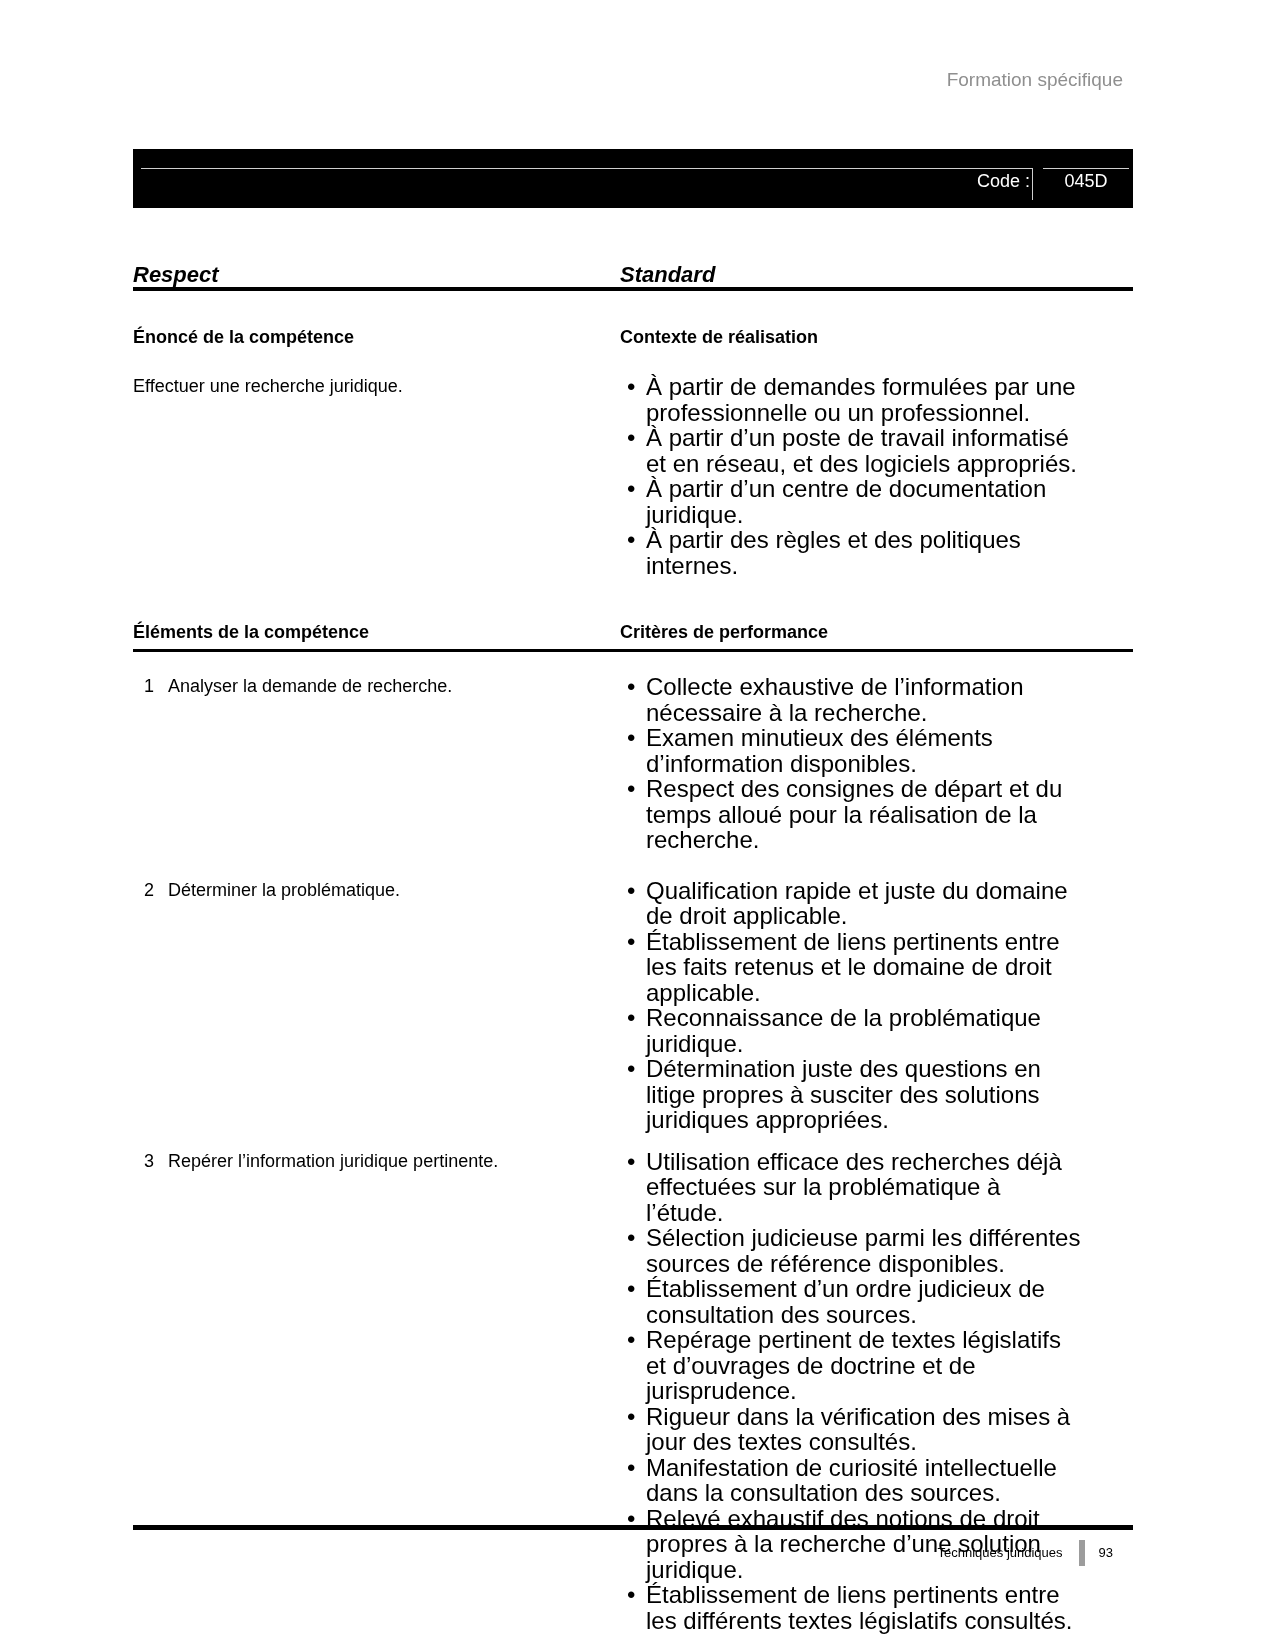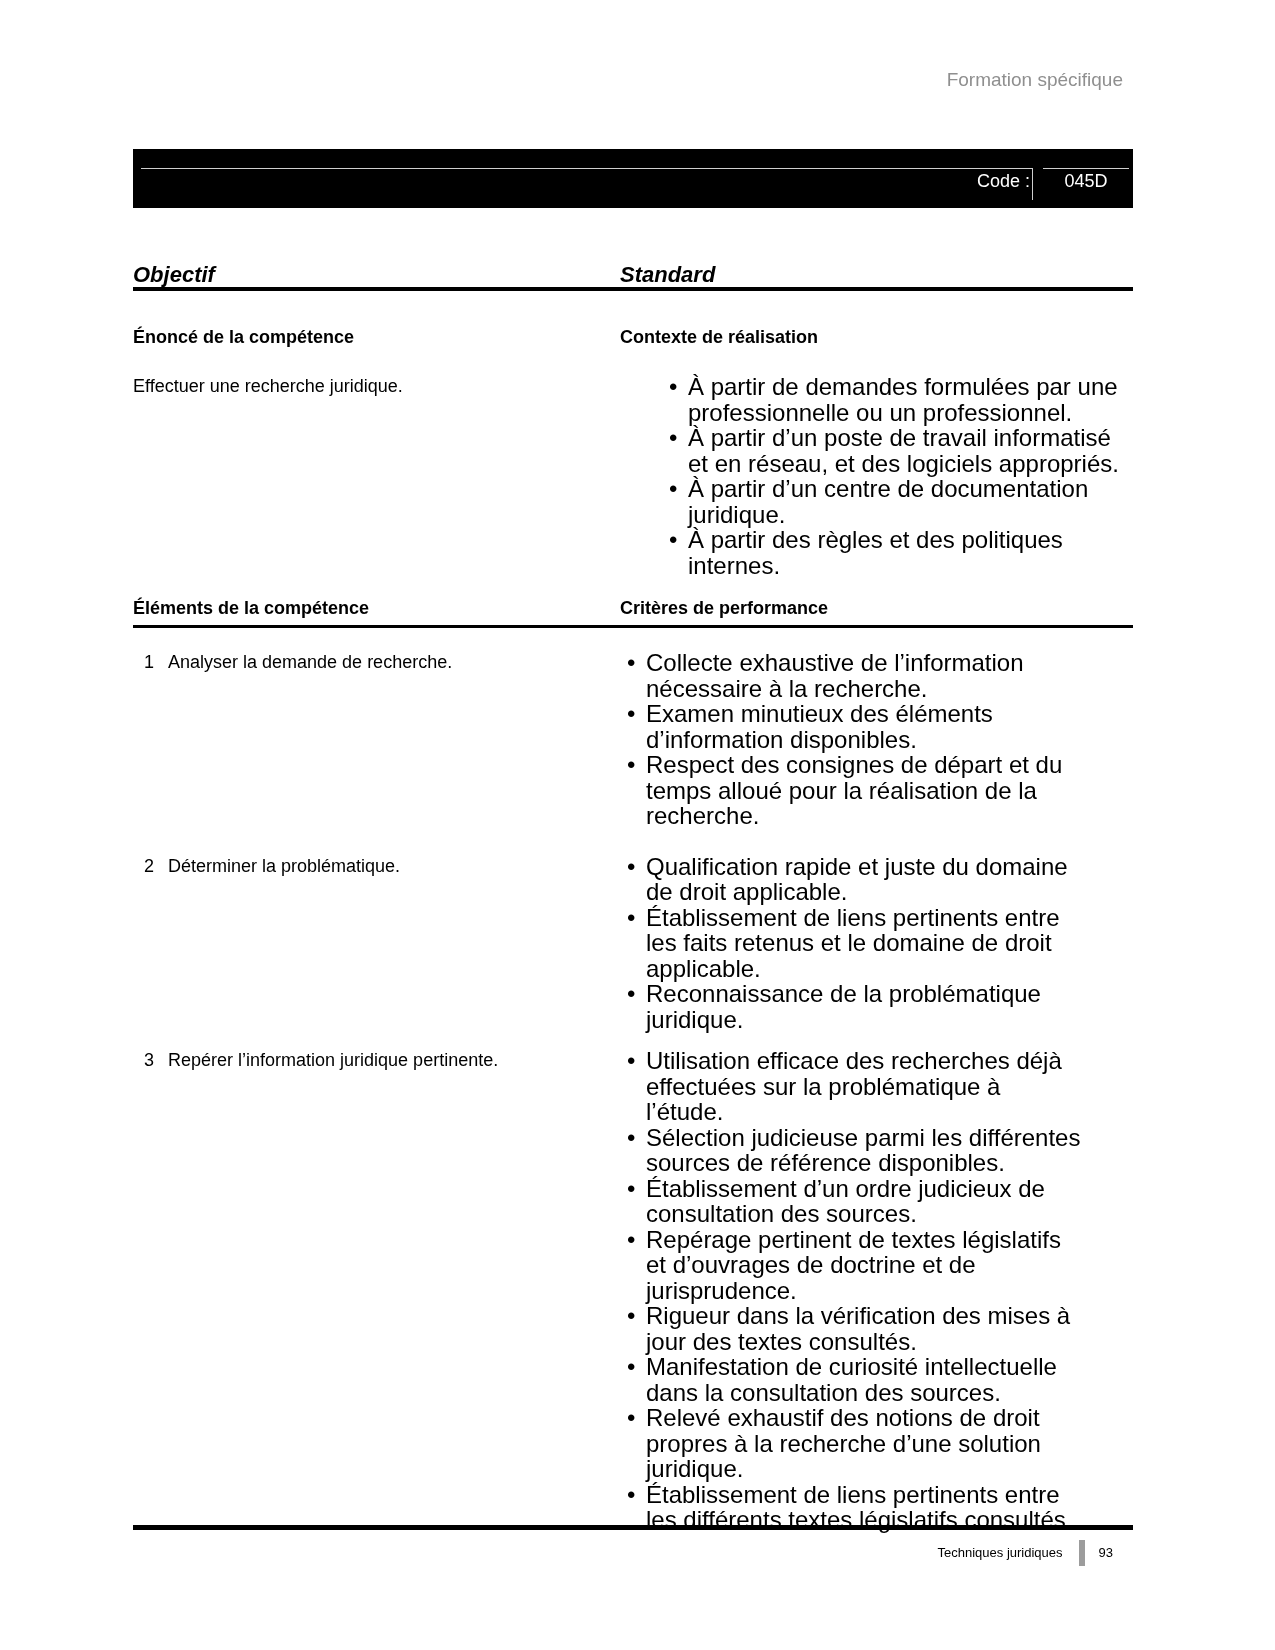--- a/index.html
+++ b/index.html
@@ -31,23 +31,23 @@
   .col-right { width:513px; flex:none; }
 
   .main-headers { margin-top:54px; }
   .main-headers .htitle { font-size:22px; font-weight:bold; font-style:italic; line-height:25px; }
 
   .rule-thick { height:4px; background:#000; }
   .rule-thin  { height:3px; background:#000; margin-top:6px; }
 
   .section-headers { margin-top:36px; }
   .section-headers .shead { font-size:18px; font-weight:bold; line-height:21px; }
-  .section-headers-2 { margin-top:20px; }
+  .section-headers-2 { margin-top:44px; }
 
-  .statement-row { margin-top:26px;gap:42px; }
+  .statement-row { margin-top:26px; }
   .body-text { font-size:18px; line-height:25.5px; }
 
   ul.bullets { list-style:none; width:462px; }
   ul.bullets li { position:relative; padding-left:26px; font-size:24px; line-height:25.5px; }
   ul.bullets li::before { content:"\2022"; position:absolute; left:7px; top:0; }
 
   .element { display:flex; padding-left:11px; font-size:18px; line-height:25.5px; }
   .item-num { width:24px; flex:none; }
 
   .item-row-1 { margin-top:22px; }
@@ -71,21 +71,21 @@
     <div class="banner">
       <div class="banner-title-line"></div>
       <span class="code-label">Code :</span>
       <div class="banner-vline"></div>
       <div class="code-underline"></div>
       <span class="code-value">045D</span>
     </div>
 
     <div class="row main-headers">
       <div class="col-left">
-        <div class="htitle">Objectif</div>
+        <div class="htitle">Respect</div>
       </div>
       <div class="col-right">
         <div class="htitle">Standard</div>
       </div>
     </div>
     <div class="rule-thick"></div>
 
     <div class="row section-headers">
       <div class="col-left">
         <div class="shead">Énoncé de la compétence</div>
@@ -140,20 +140,21 @@
         <div class="element">
           <span class="item-num">2</span>
           <span>Déterminer la problématique.</span>
         </div>
       </div>
       <div class="col-right">
         <ul class="bullets">
             <li>Qualification rapide et juste du domaine de droit applicable.</li>
             <li>Établissement de liens pertinents entre les faits retenus et le domaine de droit applicable.</li>
             <li>Reconnaissance de la problématique juridique.</li>
+            <li>Détermination juste des questions en litige propres à susciter des solutions juridiques appropriées.</li>
           </ul>
       </div>
     </div>
 
     <div class="row item-row-3">
       <div class="col-left">
         <div class="element">
           <span class="item-num">3</span>
           <span>Repérer l’information juridique pertinente.</span>
         </div>

